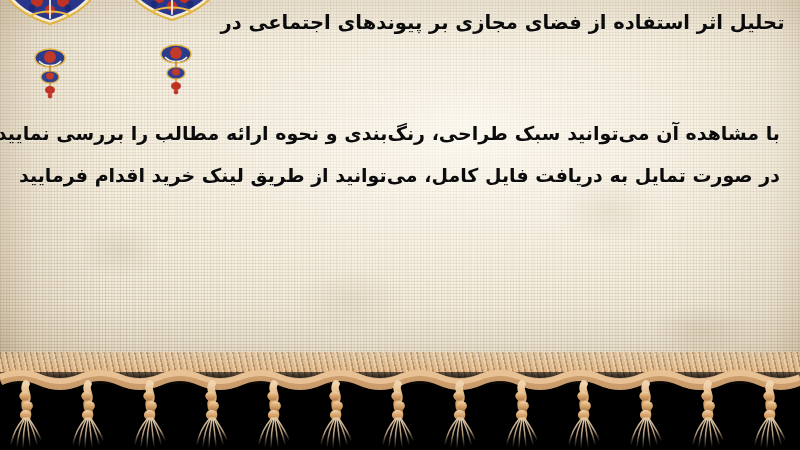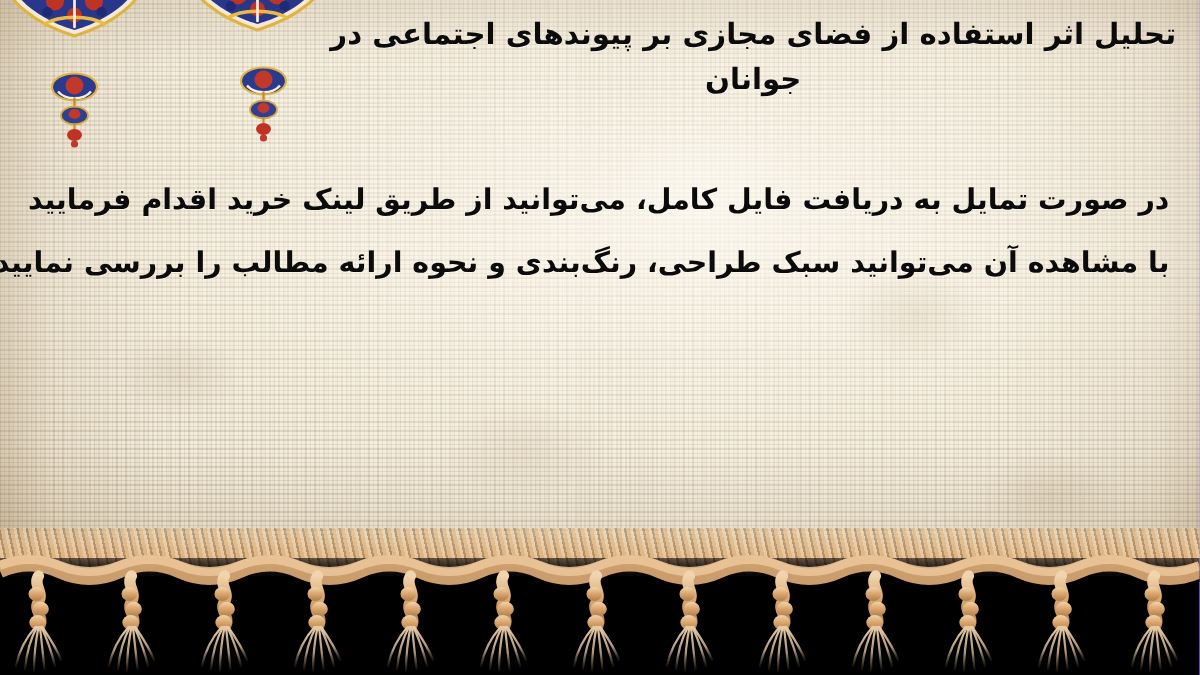--- a/index.html
+++ b/index.html
@@ -229,21 +229,20 @@
           <use href="#pendant"></use>
         </g>
       <g transform="translate(176,54)">
           <use href="#pendant"></use>
         </g>
     </svg>
   </div>
 
   <div class="title">
     <span>تحلیل اثر استفاده از فضای مجازی بر پیوندهای اجتماعی در</span><br>
-    <span>جوانان</span>
   </div>
 
   <div class="body-block">
+    <span class="ln">با مشاهده آن می‌توانید سبک طراحی، رنگ‌بندی و نحوه ارائه مطالب را بررسی نمایید</span>
     <span class="ln">در صورت تمایل به دریافت فایل کامل، می‌توانید از طریق لینک خرید اقدام فرمایید</span>
-    <span class="ln">با مشاهده آن می‌توانید سبک طراحی، رنگ‌بندی و نحوه ارائه مطالب را بررسی نمایید</span>
   </div>
 
 </div>
 
 </body></html>

